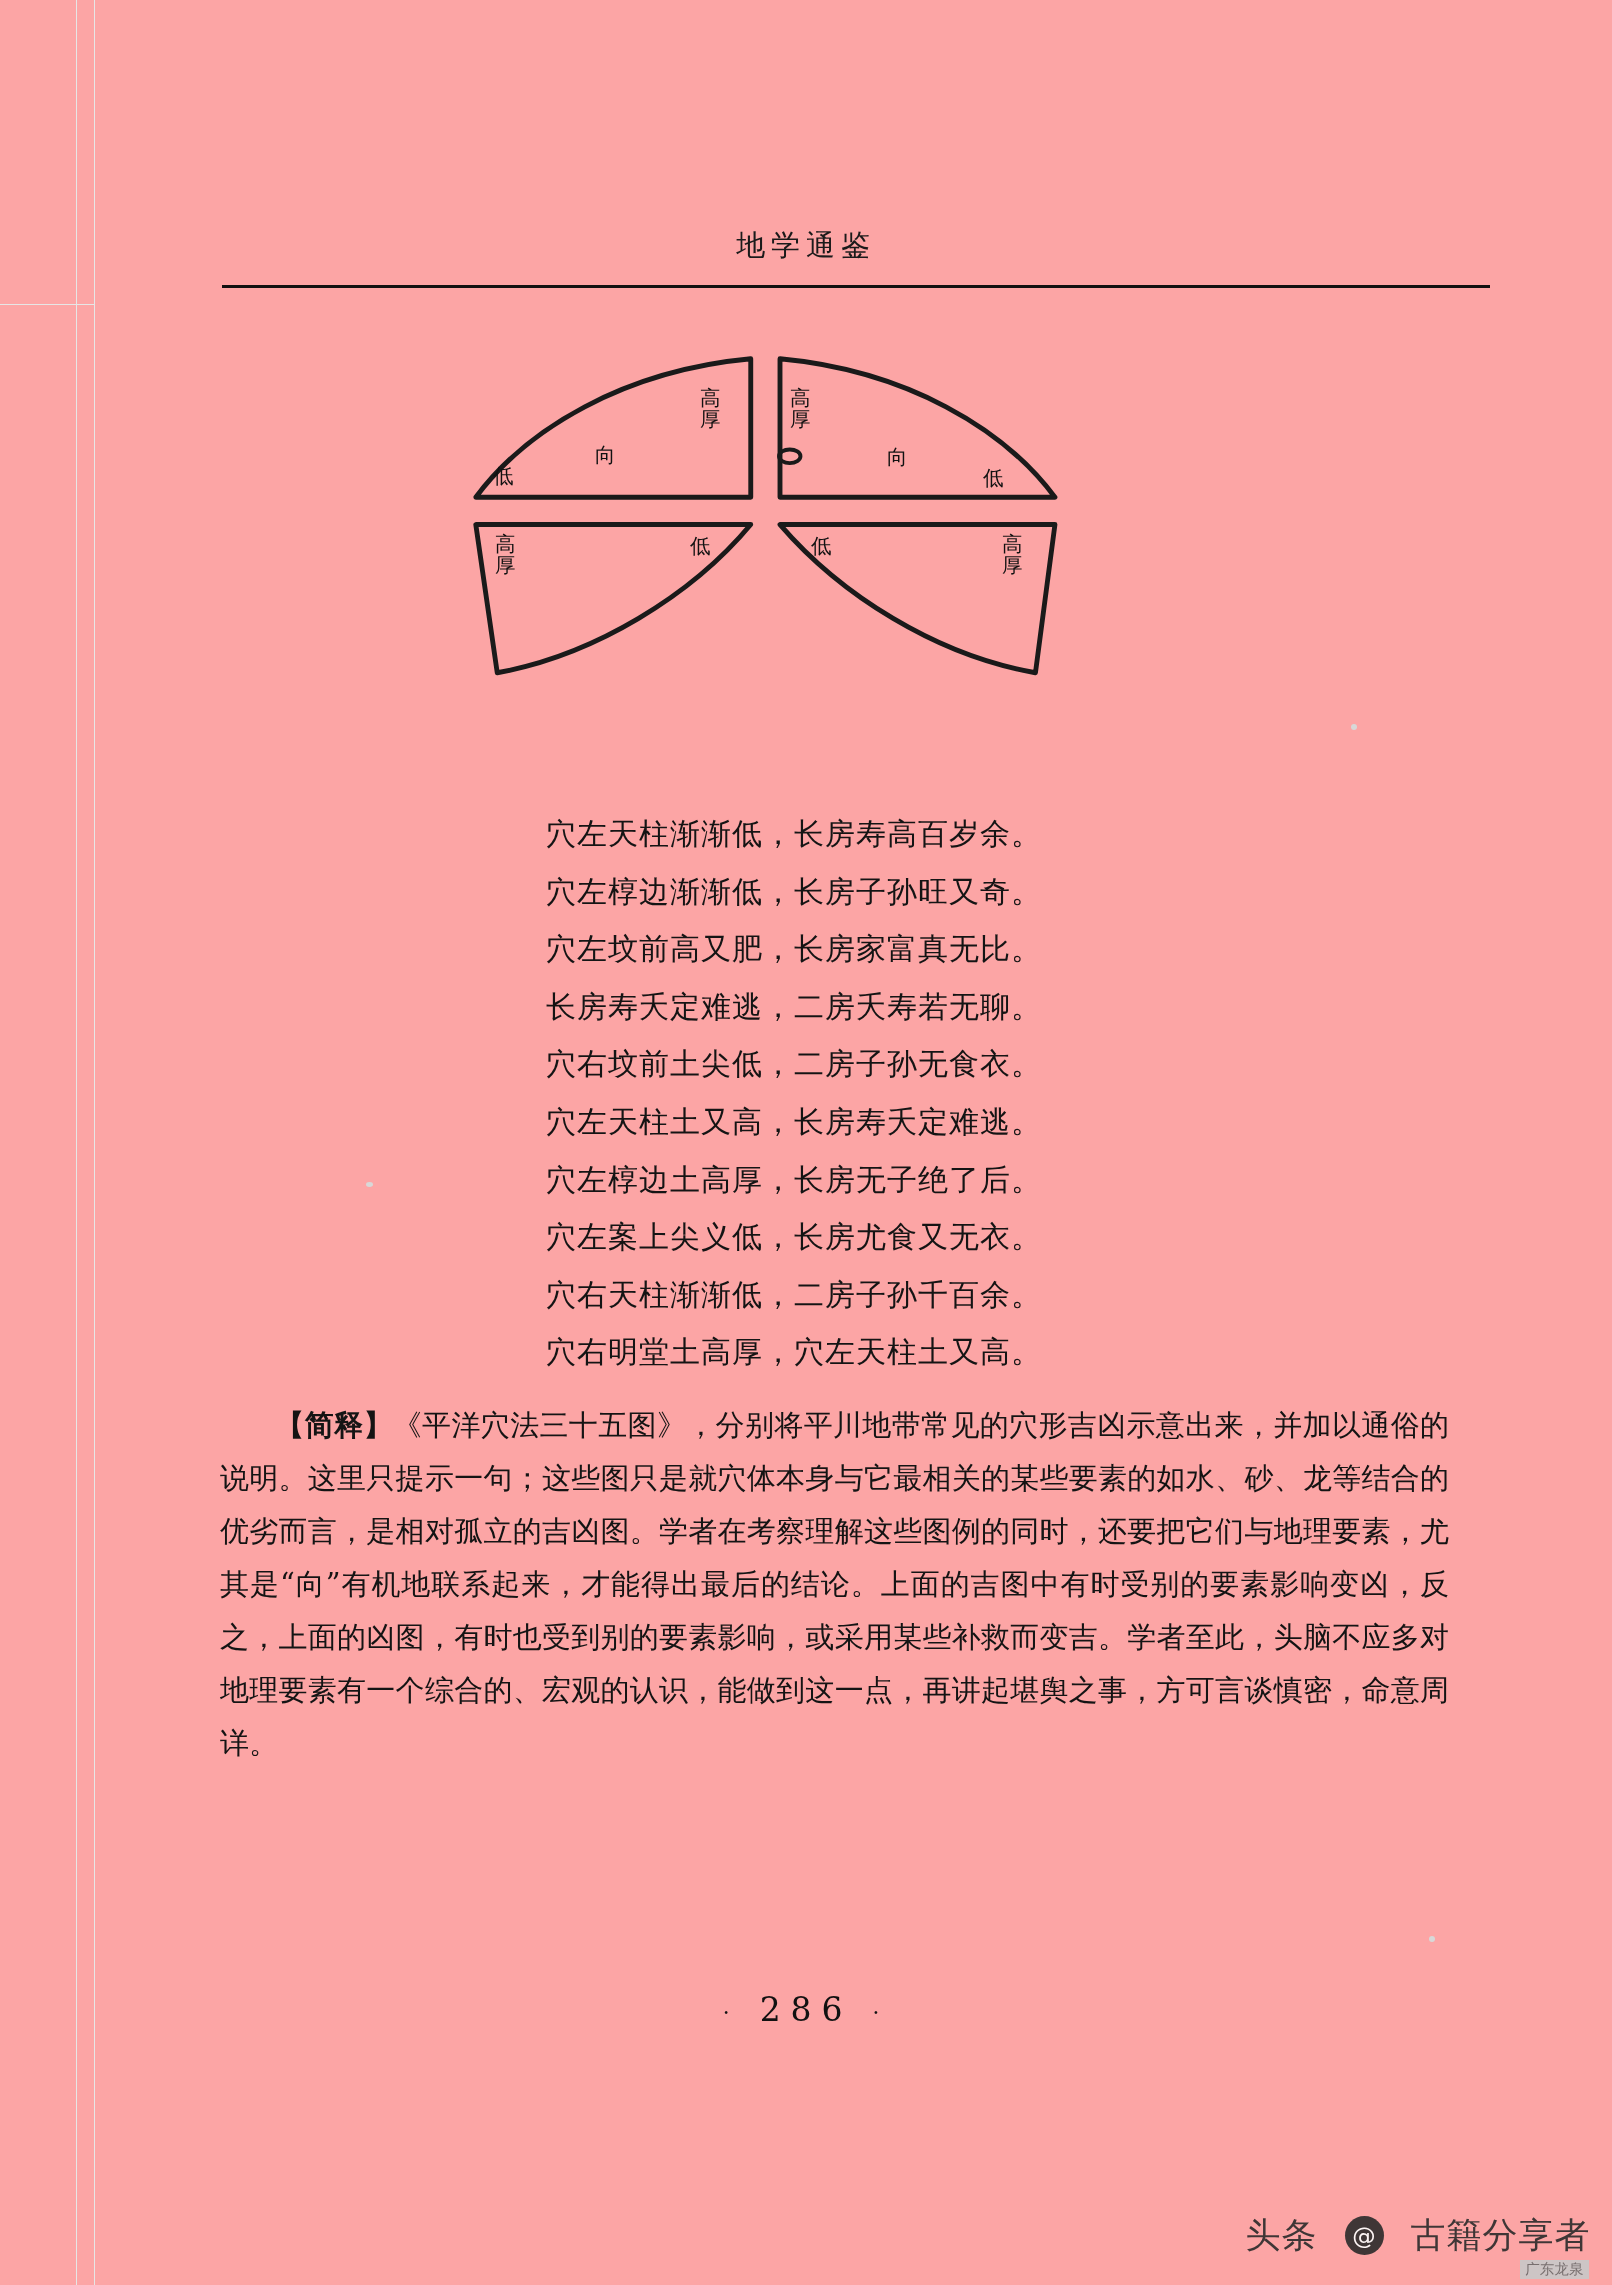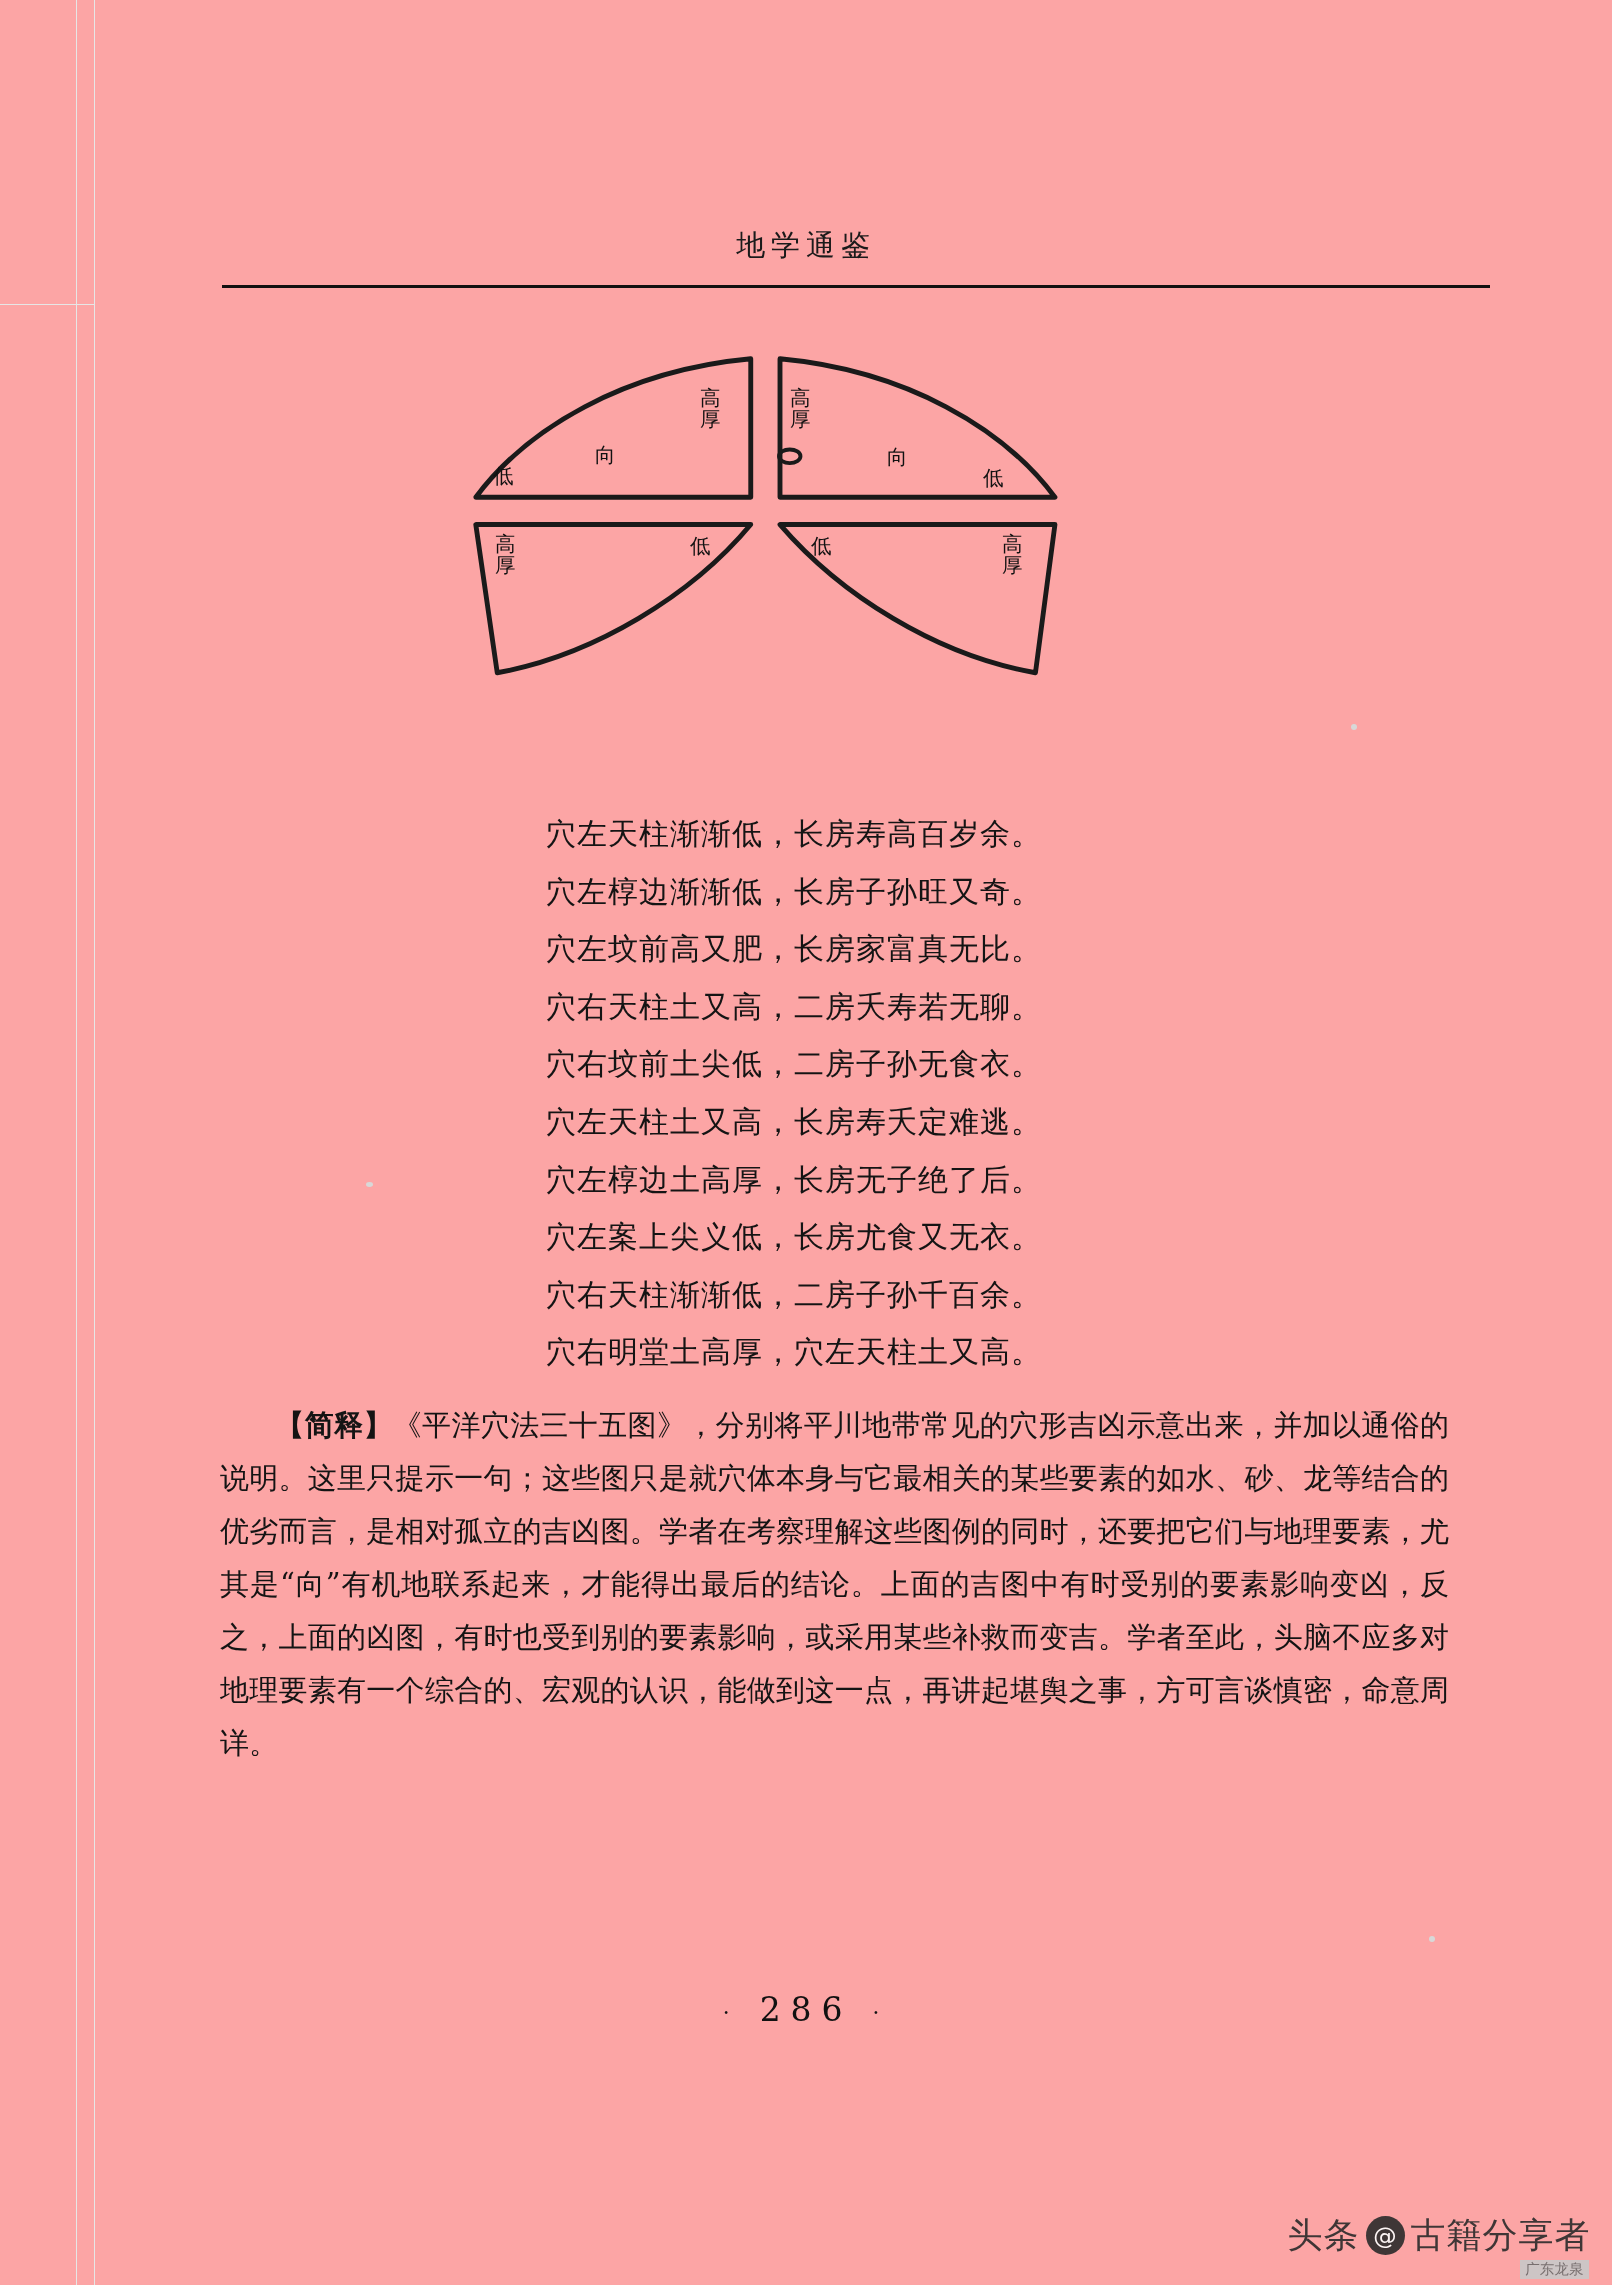--- a/index.html
+++ b/index.html
@@ -123,21 +123,21 @@
   }
   #folio .dot { font-size: 21.5px; vertical-align: middle; }
 
   
   #watermark {
     position: absolute;
     right: 21.5px;
     bottom: 27px;
     display: flex;
     align-items: center;
-    gap: 6px;
+    gap: 27px;
     opacity: 0.9;
   }
   #watermark .wm-text {
     font-family: "DejaVu Sans", sans-serif;
     font-size: 35px;
     color: #2b2b2b;
     letter-spacing: 1px;
   }
   #watermark .wm-badge {
     width: 39px; height: 39px;
@@ -212,21 +212,21 @@
     <div class="fig-label" style="left:232px; top:185px;">低</div>
     <div class="fig-label" style="left:353px; top:185px;">低</div>
     <div class="fig-label" style="left:544px; top:183px;">高
 厚</div>
   </div>
 
   <div id="verse">
     <div class="verse-line">穴左天柱渐渐低，长房寿高百岁余。</div>
     <div class="verse-line">穴左椁边渐渐低，长房子孙旺又奇。</div>
     <div class="verse-line">穴左坟前高又肥，长房家富真无比。</div>
-    <div class="verse-line">穴右天柱土又高，二房夭寿若无聊。</div>
+    <div class="verse-line">长房寿夭定难逃，二房夭寿若无聊。</div>
     <div class="verse-line">穴右坟前土尖低，二房子孙无食衣。</div>
     <div class="verse-line">穴左天柱土又高，长房寿夭定难逃。</div>
     <div class="verse-line">穴左椁边土高厚，长房无子绝了后。</div>
     <div class="verse-line">穴左案上尖义低，长房尤食又无衣。</div>
     <div class="verse-line">穴右天柱渐渐低，二房子孙千百余。</div>
     <div class="verse-line">穴右明堂土高厚，穴左天柱土又高。</div>
   </div>
 
   <div id="commentary">
     <p><span class="indent"></span><strong>【简释】</strong><span>《平洋穴法三十五图》，分别将平川地带常见的穴形吉凶示意出来，并加以通俗的说明。这里只提示一句；这些图只是就穴体本身与它最相关的某些要素的如水、砂、龙等结合的优劣而言，是相对孤立的吉凶图。学者在考察理解这些图例的同时，还要把它们与地理要素，尤其是“向”有机地联系起来，才能得出最后的结论。上面的吉图中有时受别的要素影响变凶，反之，上面的凶图，有时也受到别的要素影响，或采用某些补救而变吉。学者至此，头脑不应多对地理要素有一个综合的、宏观的认识，能做到这一点，再讲起堪舆之事，方可言谈慎密，命意周详。</span></p>

